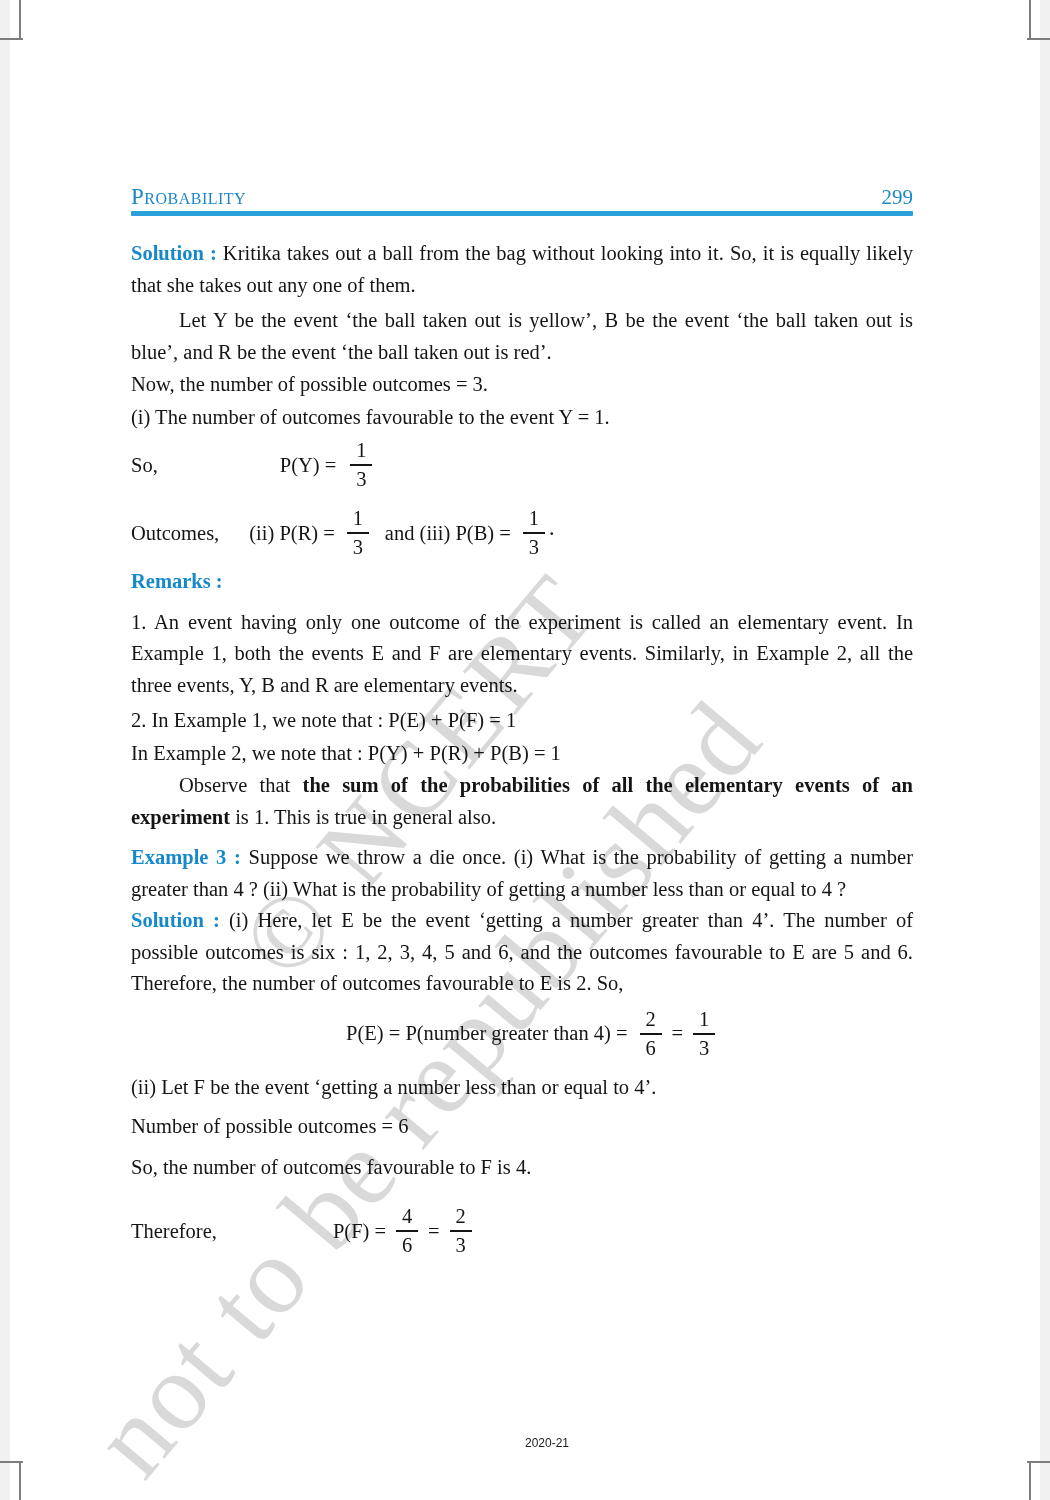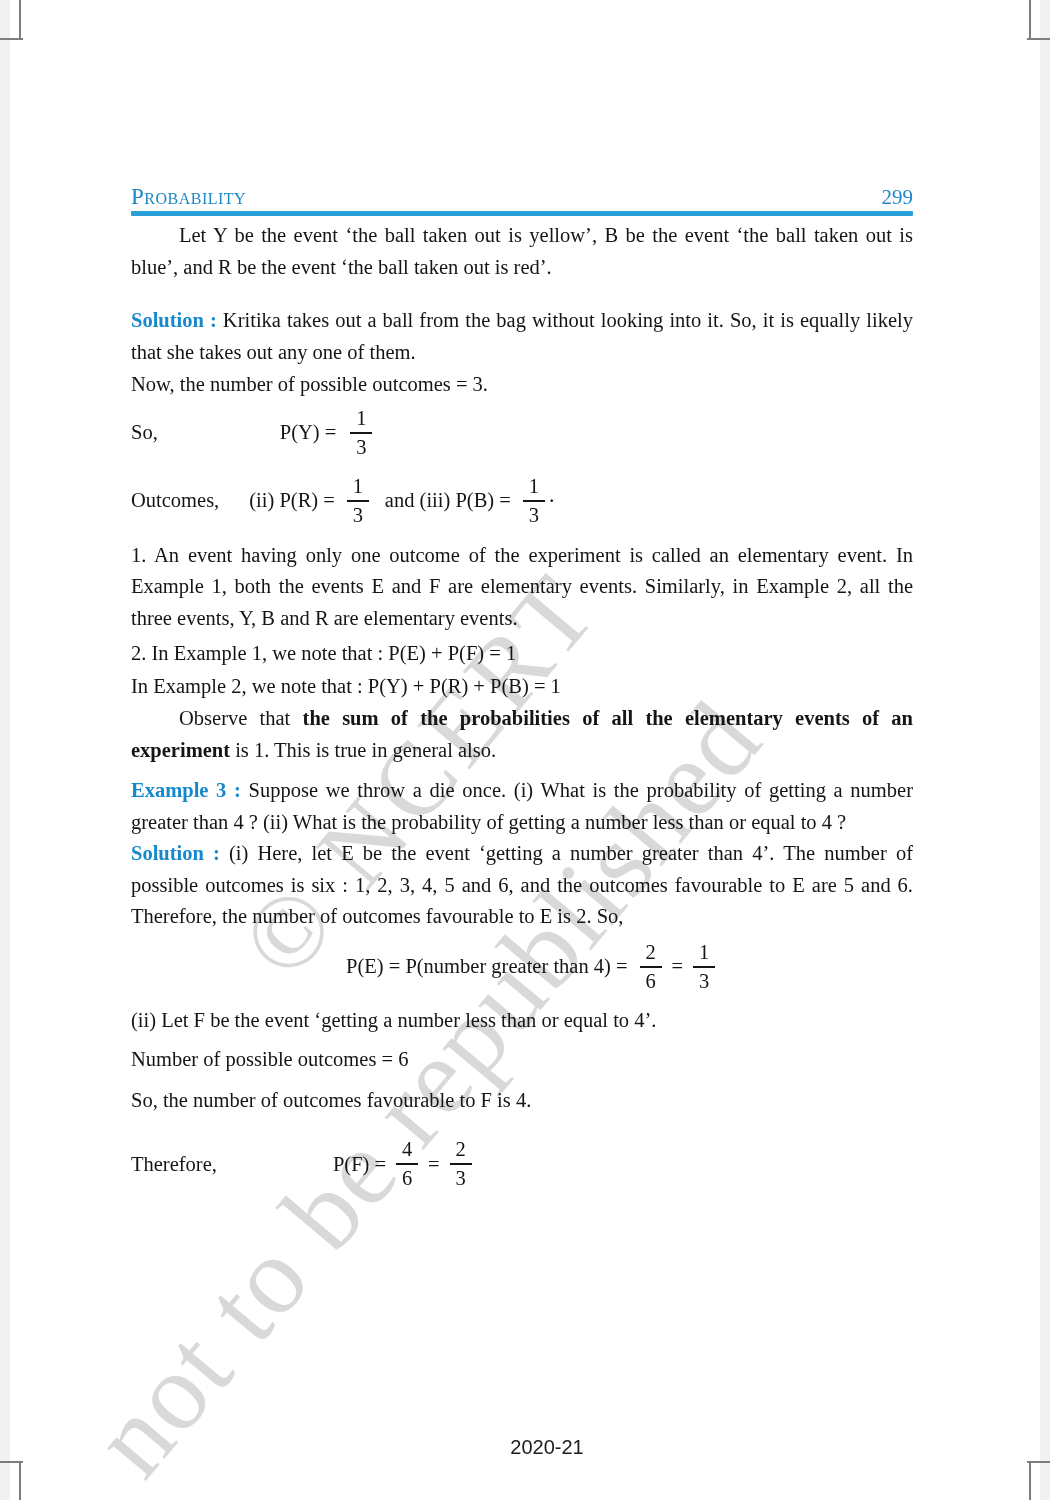--- a/index.html
+++ b/index.html
@@ -56,21 +56,21 @@
   .pe-row{margin-left:215px;}
   .pe-row .f1{margin-left:12px;}
   .pe-row .eqs{margin-left:10px;}
   .pe-row .f2{margin-left:10px;}
   .tf-row .lhs{margin-left:116px;}
   .tf-row .f1{margin-left:10px;}
   .tf-row .eqs{margin-left:10px;}
   .tf-row .f2{margin-left:10px;}
   .footer{
     position:absolute;left:0;right:0;top:1436px;text-align:center;z-index:2;
-    font-family:"Liberation Sans",sans-serif;font-size:20px;color:#1c1c1c;padding-left:44px;
+    font-family:"Liberation Sans",sans-serif;font-size:12px;color:#1c1c1c;padding-left:44px;
   }
 </style>
 </head>
 <body>
 
 <div class="page">
 
   <div class="edge left"></div>
   <div class="edge right"></div>
 
@@ -87,26 +87,27 @@
   <div class="wm wm2">not to be republished</div>
 
   <div class="content">
 
     <div class="hdr">
       <span class="htitle">Probability</span>
       <span class="hpage">299</span>
     </div>
     <div class="rule"></div>
 
+    <p class="para first"><span class="blue">Solution :</span><span> Kritika takes out a ball from the bag without looking into it. So, it is equally likely that she takes out any one of them.</span></p>
+
     <p class="para m4 indent">Let Y be the event ‘the ball taken out is yellow’, B be the event ‘the ball taken out is blue’, and R be the event ‘the ball taken out is red’.</p>
-
-    <p class="para first"><span class="blue">Solution :</span><span> Kritika takes out a ball from the bag without looking into it. So, it is equally likely that she takes out any one of them.</span></p>
 
     <p class="para tight">Now, the number of possible outcomes = 3.</p>
 
+    <p class="para tight">(i)  The number of outcomes favourable to the event Y = 1.</p>
 
     <div class="eqrow so-row">
       <span>So,</span>
       <span class="lhs">P(Y) =</span>
       <span class="frac">
           <span class="num">1</span>
           <span class="den">3</span>
         </span>
     </div>
 
@@ -118,20 +119,21 @@
           <span class="den">3</span>
         </span>
       <span class="mid">and  (iii)  P(B) =</span>
       <span class="frac f2">
           <span class="num">1</span>
           <span class="den">3</span>
         </span>
       <span class="dot">·</span>
     </div>
 
+    <p class="para rh blue">Remarks :</p>
 
     <p class="para m9"><span>1.  An event having only one outcome of the experiment is called an </span><span class="ital">elementary event.</span><span> In Example 1, both the events E and F are elementary events. Similarly, in Example 2, all the three events, Y, B and R are elementary events.</span></p>
 
     <p class="para m4">2.  In Example 1, we note that : P(E) + P(F) = 1</p>
 
     <p class="para tight">In Example 2, we note that : P(Y) + P(R) + P(B) = 1</p>
 
     <p class="para tight indent"><span>Observe that </span><span class="bold">the sum of the probabilities of all the elementary events of an experiment</span><span> is 1. This is true in general also.</span></p>
 
     <p class="para m9"><span class="blue">Example 3 :</span><span> Suppose we throw a die once. (i) What is the probability of getting a number greater than 4 ? (ii) What is the probability of getting a number less than or equal to 4 ?</span></p>

